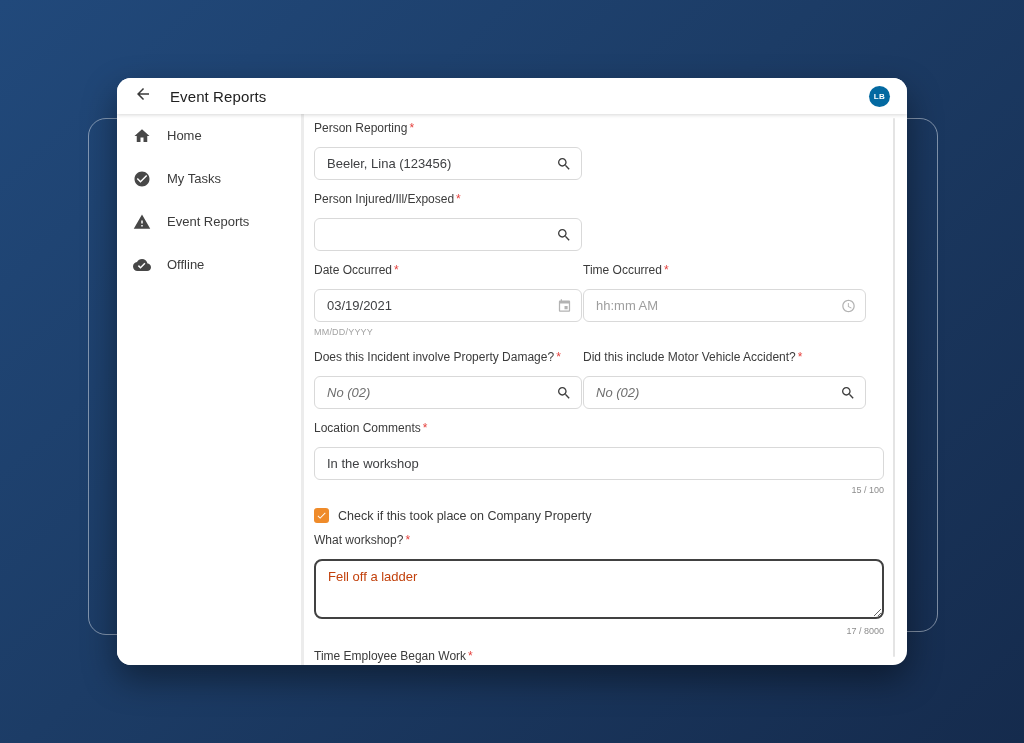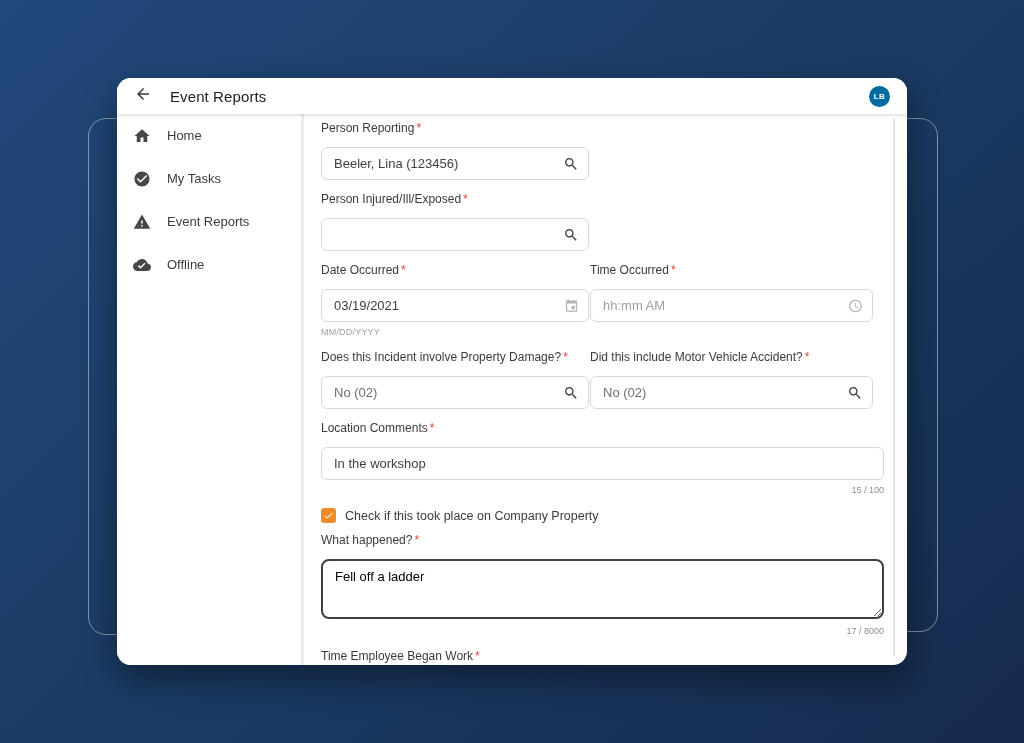--- a/index.html
+++ b/index.html
@@ -63,39 +63,39 @@
   
   .sidebar { width: 184px; min-width: 184px; background: #fff; }
   .nav-item { height: 43px; display: flex; align-items: center; padding-left: 15px; cursor: pointer; }
   .nav-icon { width: 19px; height: 19px; display: flex; align-items: center; justify-content: center; }
   .nav-icon svg { fill: #474747; }
   .nav-label { margin-left: 16px; font-size: 13px; color: #3c3c3c; }
 
   .sidebar-divider { width: 3px; background: #ececec; }
 
   
-  .content { flex: 1; position: relative; padding: 8px 23px 0 17px; overflow: hidden; }
+  .content { flex: 1; position: relative; padding: 8px 23px 0 10px; overflow: hidden; }
   .scroll-line { position: absolute; right: 12px; top: 4px; bottom: 8px; width: 2px; background: #e4e4e4; border-radius: 2px; }
 
   .field-label { font-size: 12px; line-height: 13px; color: #3b3b3b; margin-bottom: 12px; }
   .req { color: #e5413d; margin-left: 2px; }
 
   .input-wrap { position: relative; }
   .text-input {
     width: 100%; height: 33px;
     border: 1px solid #d9d9d9;
     border-radius: 6px;
     padding: 0 34px 0 12px;
     font-family: "Liberation Sans", "DejaVu Sans", sans-serif;
     font-size: 13px;
     color: #3f4043;
     background: #fff;
     outline: none;
   }
-  .text-input.muted { color: #6e6e6e; }
+  .text-input.muted { color: #6e6e6e; font-style: italic; }
   .text-input::placeholder { color: #9e9e9e; opacity: 1; }
   .trail-icon { position: absolute; right: 10px; top: 50%; transform: translateY(-50%); display: flex; }
   .trail-icon.dark svg { fill: #3d3d3d; }
   .trail-icon.light svg { fill: #b3b3b3; }
 
   .half-w { width: 268px; }
   .row2 { display: grid; grid-template-columns: 268px 283px; column-gap: 1px; margin-top: 13px; }
   .mt13 { margin-top: 13px; }
   .mt14 { margin-top: 14px; }
 
@@ -112,21 +112,21 @@
   .checkbox svg { fill: #fff; }
   .checkbox-label { margin-left: 9px; font-size: 12.5px; color: #3b3b3b; }
 
   .textarea-field {
     width: 100%; height: 60px;
     border: 2px solid #414141;
     border-radius: 8px;
     padding: 8px 12px;
     font-family: "Liberation Sans", "DejaVu Sans", sans-serif;
     font-size: 13px;
-    color: #000000;
+    color: #c2410c;
     resize: both;
     outline: none;
   }
   .counter-tight { margin-top: 3px; }
   .last-label { margin-top: 14px; margin-bottom: 0; }
 </style>
 </head>
 <body>
 
 <div class="bracket bracket-left"></div>
@@ -289,21 +289,21 @@
         <span class="checkbox">
           <svg width="11" height="11" viewBox="0 0 24 24">
               <path d="M9 16.17L4.83 12l-1.42 1.41L9 19 21 7l-1.41-1.41z"></path>
             </svg>
         </span>
         <span class="checkbox-label">Check if this took place on Company Property</span>
       </div>
 
       
       <div class="field-label" style="margin-top:11px;">
-        <span>What happened?</span><span class="req">*</span>
+        <span>What workshop?</span><span class="req">*</span>
       </div>
       <textarea class="textarea-field" style="">Fell off a ladder</textarea>
       <div class="counter counter-tight">17 / 8000</div>
 
       
       <div class="field-label last-label">
         <span>Time Employee Began Work</span><span class="req">*</span>
       </div>
 
     </main>

